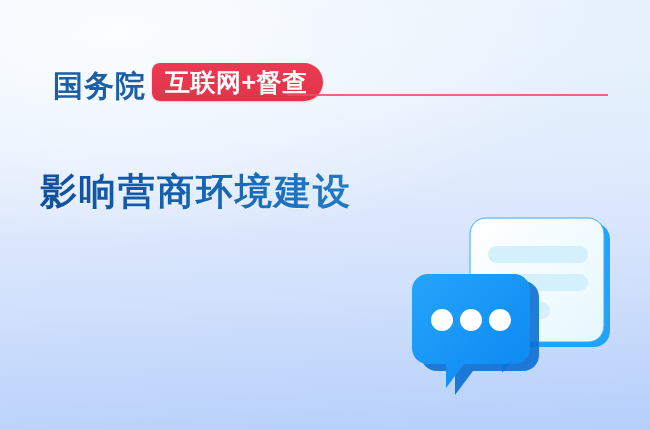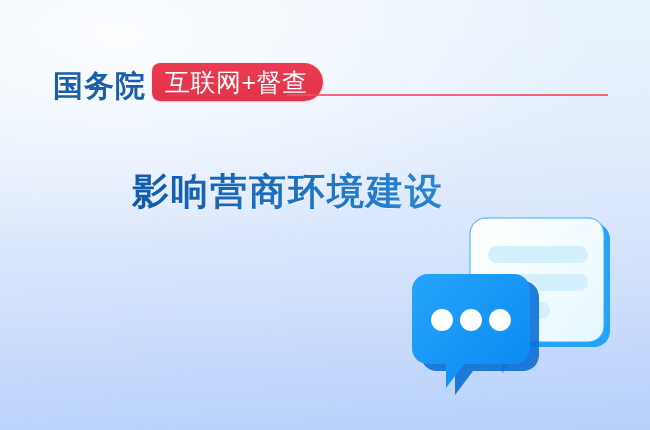--- a/index.html
+++ b/index.html
@@ -42,21 +42,21 @@
     height: 38px;
     display: flex;
     align-items: center;
     padding: 0 15px 0 13px;
     background: linear-gradient(180deg, #ea3b52 0%, #e2334a 100%);
     border-radius: 8px 19px 19px 8px;
     box-shadow: 0 1px 2px rgba(190,40,60,0.25);
   }
   #badge-text {
     font-size: 25px;
-    font-weight: 400;
+    font-weight: 700;
     letter-spacing: 0.5px;
     color: #ffffff;
     line-height: 1;
     white-space: nowrap;
   }
   #header-rule {
     position: absolute;
     left: 287px;
     top: 94px;
     width: 321px;
@@ -64,21 +64,21 @@
     background: #ea5063;
     opacity: 0.85;
   }
 
   
   #headline {
     position: absolute;
     left: 40px;
     top: 168px;
     width: 404px;
-    text-align: right;
+    text-align: left;
   }
   #headline .hl-line {
     font-size: 37px;
     font-weight: 700;
     line-height: 48px;
     letter-spacing: 2px;
     white-space: nowrap;
     background: linear-gradient(98deg, #0f4f9e 0%, #1560ae 34%, #1f74c2 66%, #2a86d2 100%);
     -webkit-background-clip: text;
     background-clip: text;

